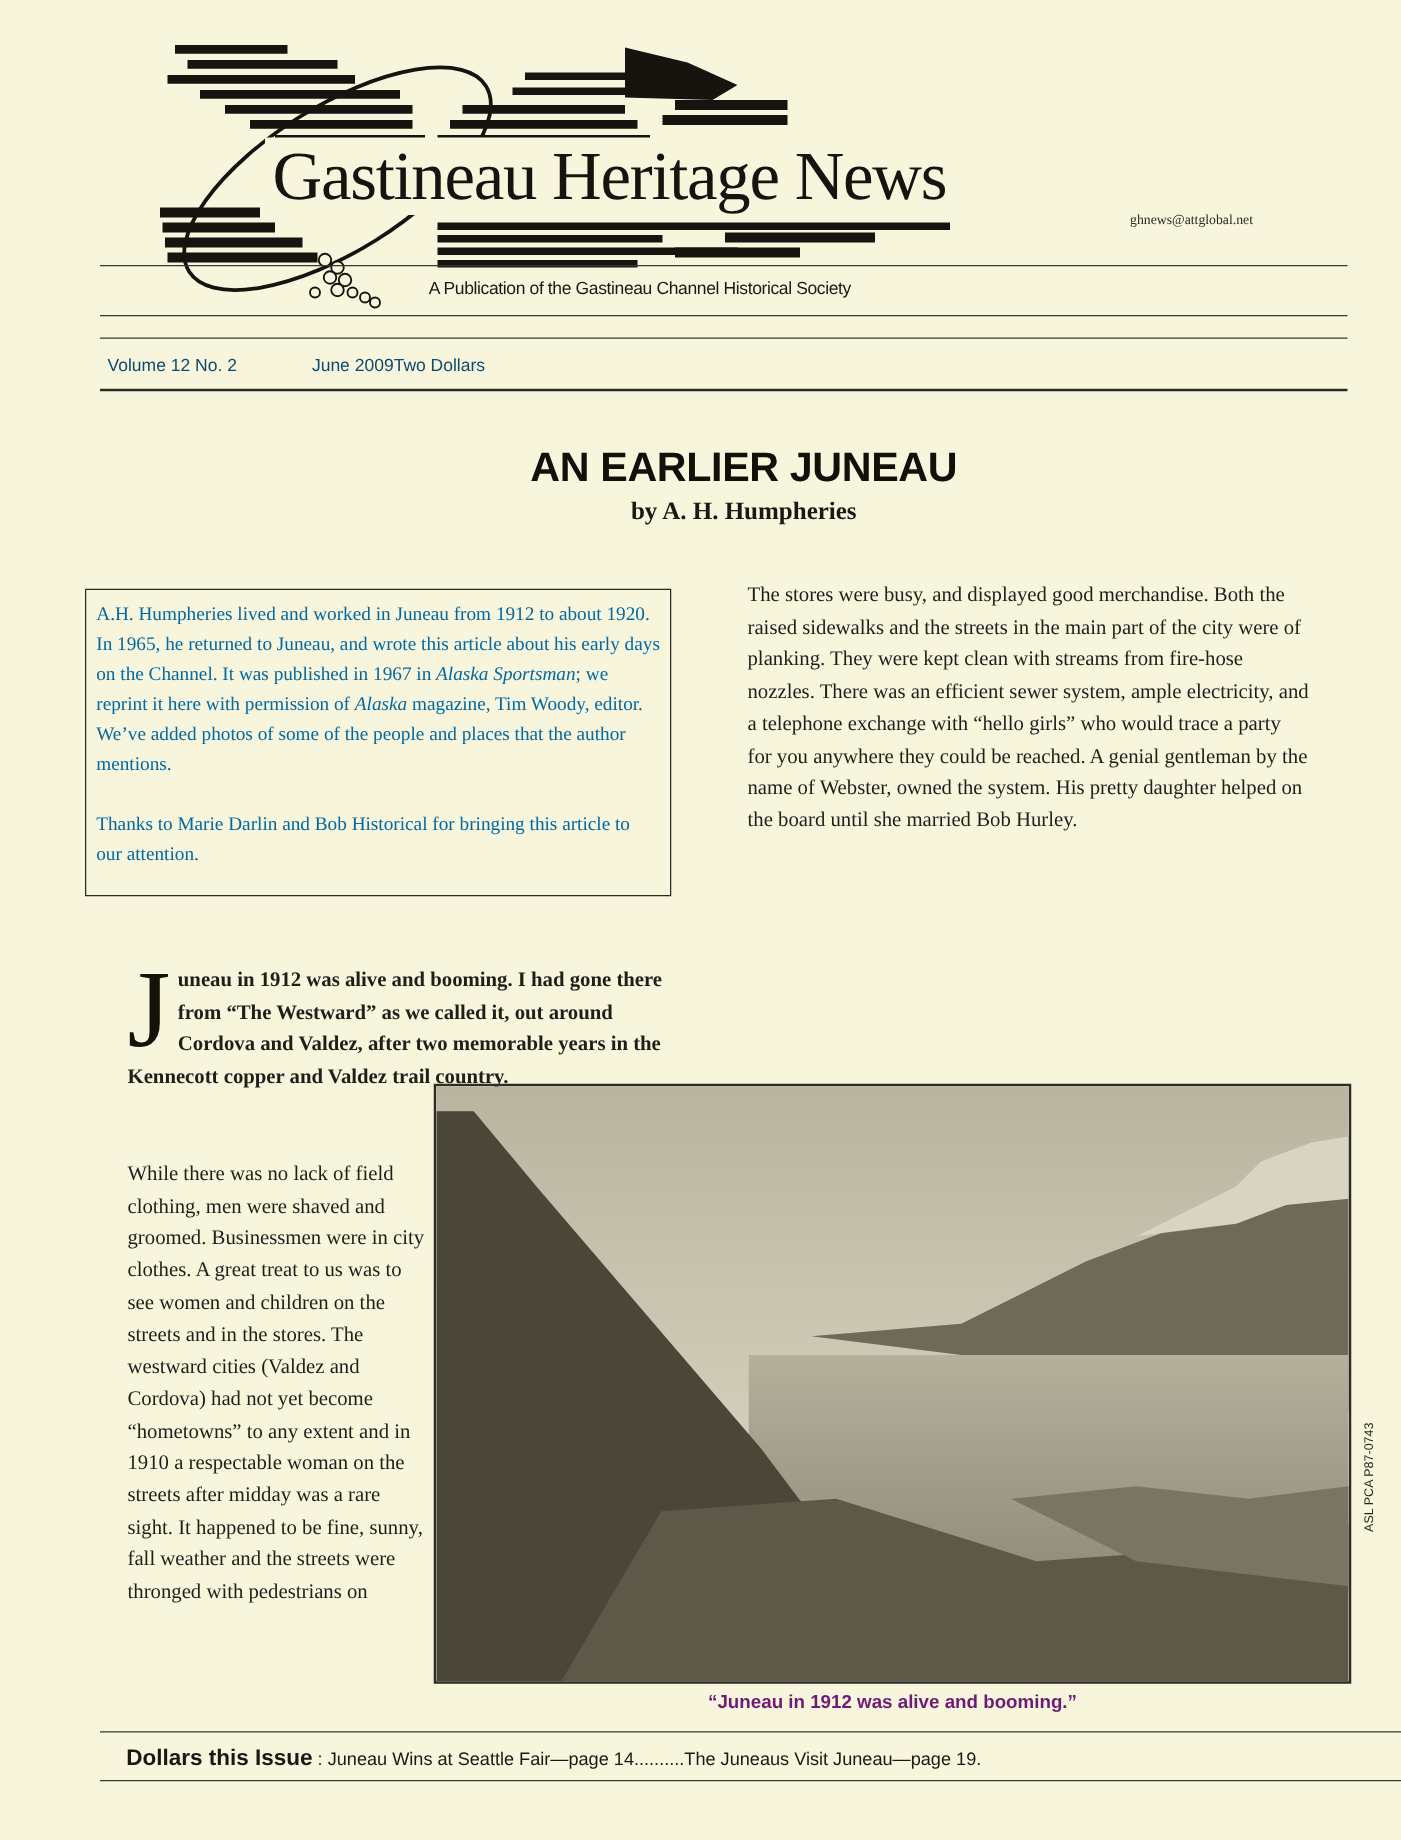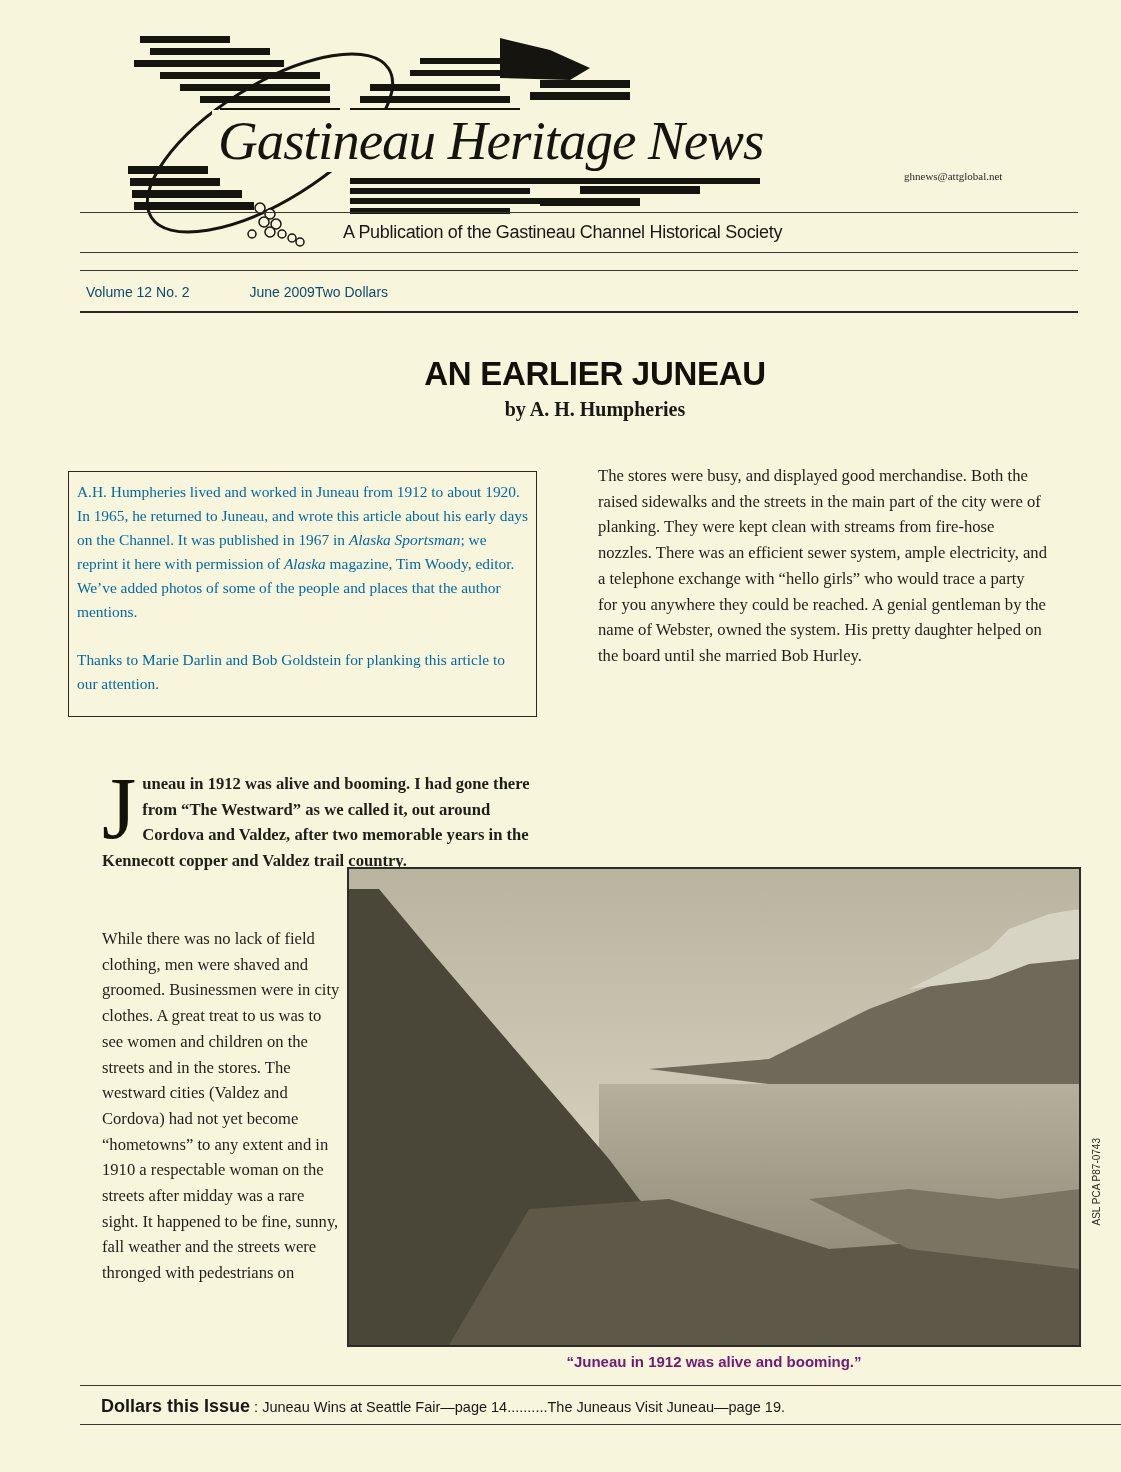--- a/index.html
+++ b/index.html
@@ -9,31 +9,31 @@
     color: #1c1a16;
     font-family: "Liberation Serif", "DejaVu Serif", serif;
   }
   .rule { position: absolute; height: 0; border-top: 1.5px solid #3a3832; }
   .rule.thick { border-top: 2px solid #2c2a25; }
 
   
   #logo { position: absolute; left: 120px; top: 28px; width: 640px; height: 222px; }
   .mast-title {
     position: absolute; left: 212px; top: 110px;
-    font-family: "Liberation Serif", serif; font-style: italic;
+    font-family: "Liberation Serif", serif; 
     font-size: 55px; color: #16140f; letter-spacing: -1px;
     background: #f7f5dc; padding: 0 6px; line-height: 62px;
   }
   .mast-email {
     position: absolute; left: 904px; top: 170px;
     font-family: "Liberation Serif", serif; font-size: 11px; color: #2a2823;
   }
   .mast-sub {
     position: absolute; left: 343px; top: 222px;
-    font-family: "Liberation Sans", sans-serif; font-size: 18px; color: #1a1814;
+    font-family: "Liberation Sans", sans-serif; font-size: 14px; color: #1a1814;
     letter-spacing: -0.3px;
   }
 
   .issue-row {
     position: absolute; left: 86px; top: 284px; width: 984px;
     display: flex; justify-content: flex-start;
     font-family: "Liberation Sans", sans-serif; font-size: 14px; color: #0c4a6e;
   }
   .issue-row span:nth-child(2) { margin-left: 60px; }
 
@@ -154,21 +154,21 @@
   <span>June 2009</span>
   <span>Two Dollars</span>
 </div>
 <div class="rule thick" style="left:80px; width:998px; top:311px;"></div>
 
 <div class="headline">AN EARLIER JUNEAU</div>
 <div class="byline">by A. H. Humpheries</div>
 
 <div class="intro-box">
   <p><span>A.H. Humpheries lived and worked in Juneau from 1912 to about 1920. In 1965, he returned to Juneau, and wrote this article about his early days on the Channel. It was published in 1967 in </span><i>Alaska Sportsman</i><span>; we reprint it here with permission of </span><i>Alaska</i><span> magazine, Tim Woody, editor. We’ve added photos of  some of the people and places  that the author mentions.</span></p>
-  <p>Thanks to Marie Darlin and Bob Goldstein for planking this article to our attention.</p>
+  <p>Thanks to Marie Darlin and Bob Historical for bringing this article to our attention.</p>
 </div>
 
 <div class="body-text col-right">
   <p>The stores were busy, and displayed good merchandise. Both the raised sidewalks and the streets in the main part of the city were of planking. They were kept clean with streams from fire-hose nozzles. There was an efficient sewer system, ample electricity, and a telephone exchange with “hello girls” who would trace a party for you anywhere they could be reached. A genial gentleman by the name of Webster, owned the system. His pretty daughter helped on the board until she married Bob Hurley.</p>
 </div>
 
 <div class="body-text lead" style="width:445px;">
   <span class="dropcap">J</span>
   <span style="display:block; width:445px;font-weight:bold;">uneau in 1912 was alive and booming. I had gone there from “The Westward” as we called it, out around Cordova and Valdez, after two memorable years in the Kennecott copper and Valdez trail country.</span>
 </div>

